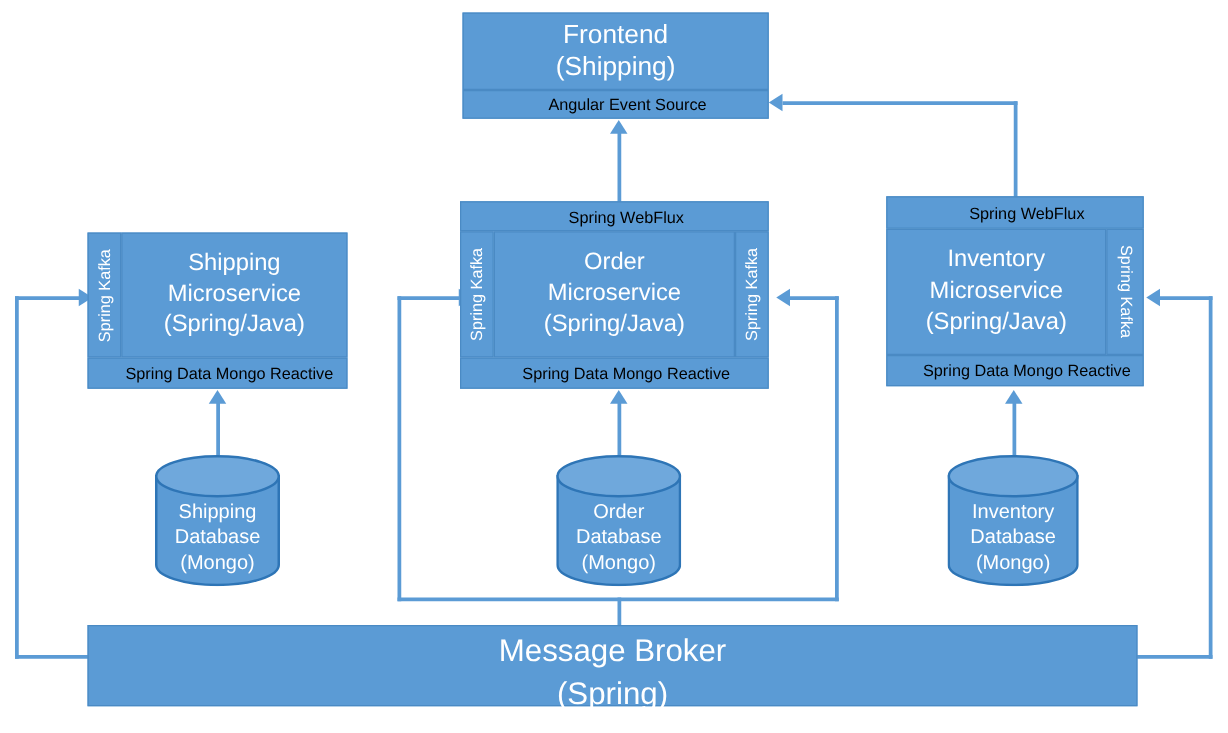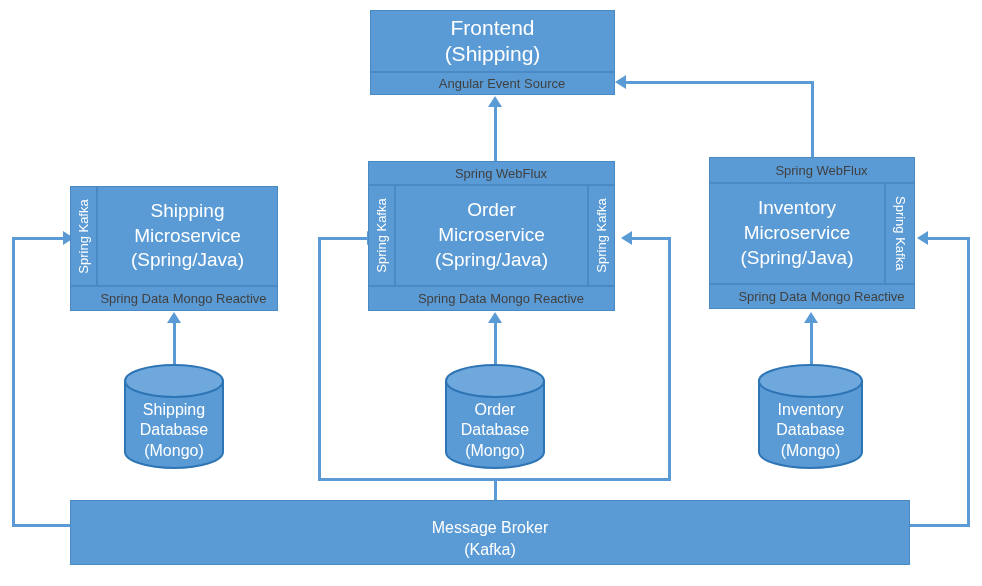--- a/index.html
+++ b/index.html
@@ -22,21 +22,21 @@
     align-items:center;
     justify-content:center;
     text-align:center;
     line-height:1.22;
   }
   .band{
     position:absolute;
     background:#5B9BD5;
     border:1px solid #4a8ac4;
     box-sizing:border-box;
-    color:#404040;
+    color:#000000;
     display:flex;align-items:center;justify-content:center;
     text-align:center;
     font-size:13px;
     padding-left:19px;
   }
   .core{
     position:absolute;
     background:#5B9BD5;
     border:1px solid #4a8ac4;
     box-sizing:border-box;
@@ -212,19 +212,19 @@
       <ellipse cx="52.5" cy="17" rx="51.5" ry="16" fill="#6FA8DC" stroke="#2e75b6" stroke-width="2"></ellipse>
     </svg>
     <div class="cyl-label" style="top:36px;">
       <div>Inventory</div>
       <div>Database</div>
       <div>(Mongo)</div>
     </div>
   </div>
 
   <div class="blk" style="left:70px;top:500px;width:840px;height:65px;">
-    <div style="font-size:16px;line-height:1.35;margin-top:12px;">
+    <div style="font-size:25px;line-height:1.35;margin-top:12px;">
       <div>Message Broker</div>
-      <div>(Kafka)</div>
+      <div>(Spring)</div>
     </div>
   </div>
 
 </div>
 
 </body></html>

